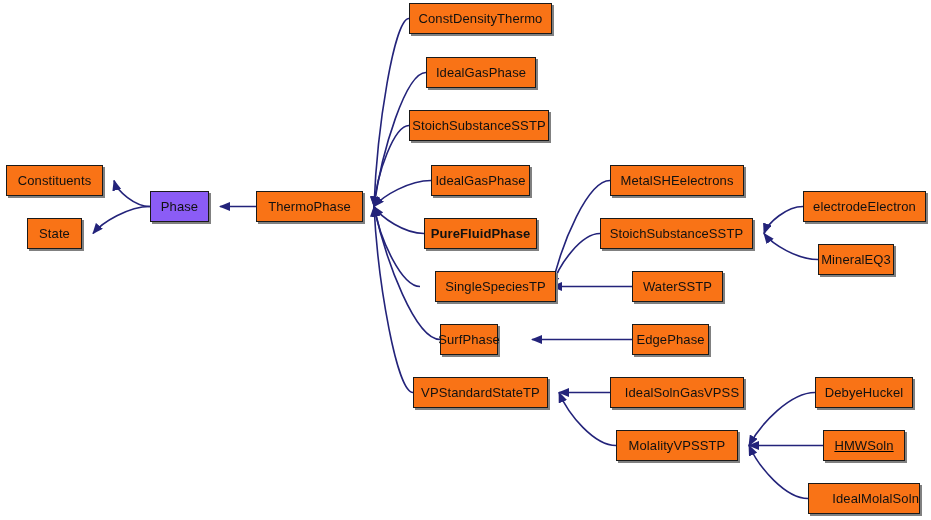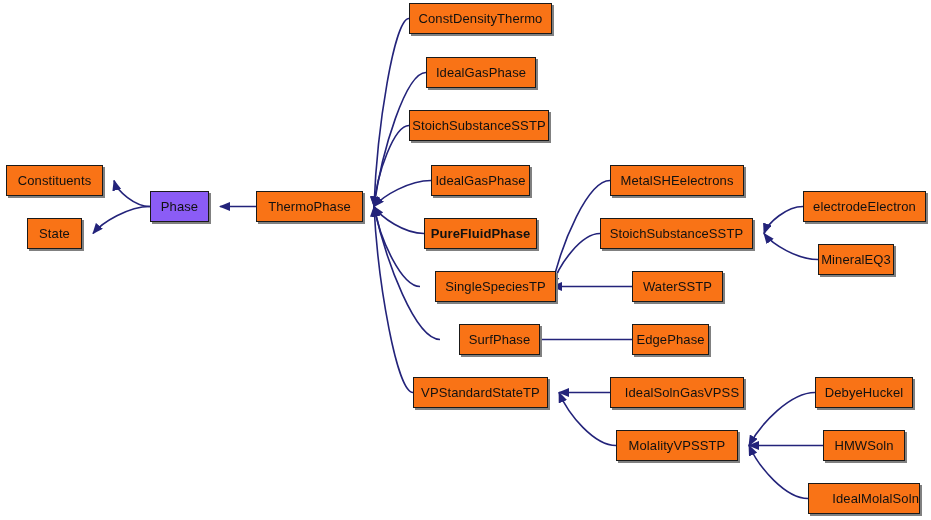--- a/index.html
+++ b/index.html
@@ -114,21 +114,21 @@
       </div>
       <div class="node" style="left: 431px; top: 165px; width: 99px; height: 31px;">
         <span class="node-label">IdealGasPhase</span>
       </div>
       <div class="node" style="left: 424px; top: 218px; width: 113px; height: 31px; font-weight: bold;">
         <span class="node-label">PureFluidPhase</span>
       </div>
       <div class="node" style="left: 420px; top: 271px; width: 121px; height: 31px; margin-left: 15px;">
         <span class="node-label">SingleSpeciesTP</span>
       </div>
-      <div class="node" style="left: 440px; top: 324px; width: 81px; height: 31px; margin-left: 19px;">
+      <div class="node" style="left: 440px; top: 324px; width: 58px; height: 31px;">
         <span class="node-label">SurfPhase</span>
       </div>
       <div class="node" style="left: 413px; top: 377px; width: 135px; height: 31px;">
         <span class="node-label">VPStandardStateTP</span>
       </div>
       <div class="node" style="left: 610px; top: 165px; width: 134px; height: 31px;">
         <span class="node-label">MetalSHEelectrons</span>
       </div>
       <div class="node" style="left: 600px; top: 218px; width: 153px; height: 31px;">
         <span class="node-label">StoichSubstanceSSTP</span>
@@ -147,21 +147,21 @@
       </div>
       <div class="node" style="left: 803px; top: 191px; width: 123px; height: 31px;">
         <span class="node-label">electrodeElectron</span>
       </div>
       <div class="node" style="left: 818px; top: 244px; width: 76px; height: 31px;">
         <span class="node-label">MineralEQ3</span>
       </div>
       <div class="node" style="left: 815px; top: 377px; width: 98px; height: 31px;">
         <span class="node-label">DebyeHuckel</span>
       </div>
-      <div class="node" style="left: 823px; top: 430px; width: 82px; height: 31px;">
+      <div class="node" style="left: 823px; top: 430px; width: 82px; height: 31px; text-decoration: underline;">
         <span class="node-label">HMWSoln</span>
       </div>
       <div class="node" style="left: 808px; top: 483px; width: 112px; height: 31px; justify-content: flex-end;">
         <span class="node-label">IdealMolalSoln</span>
       </div>
     </div>
 
 </div>
 
 </body></html>

